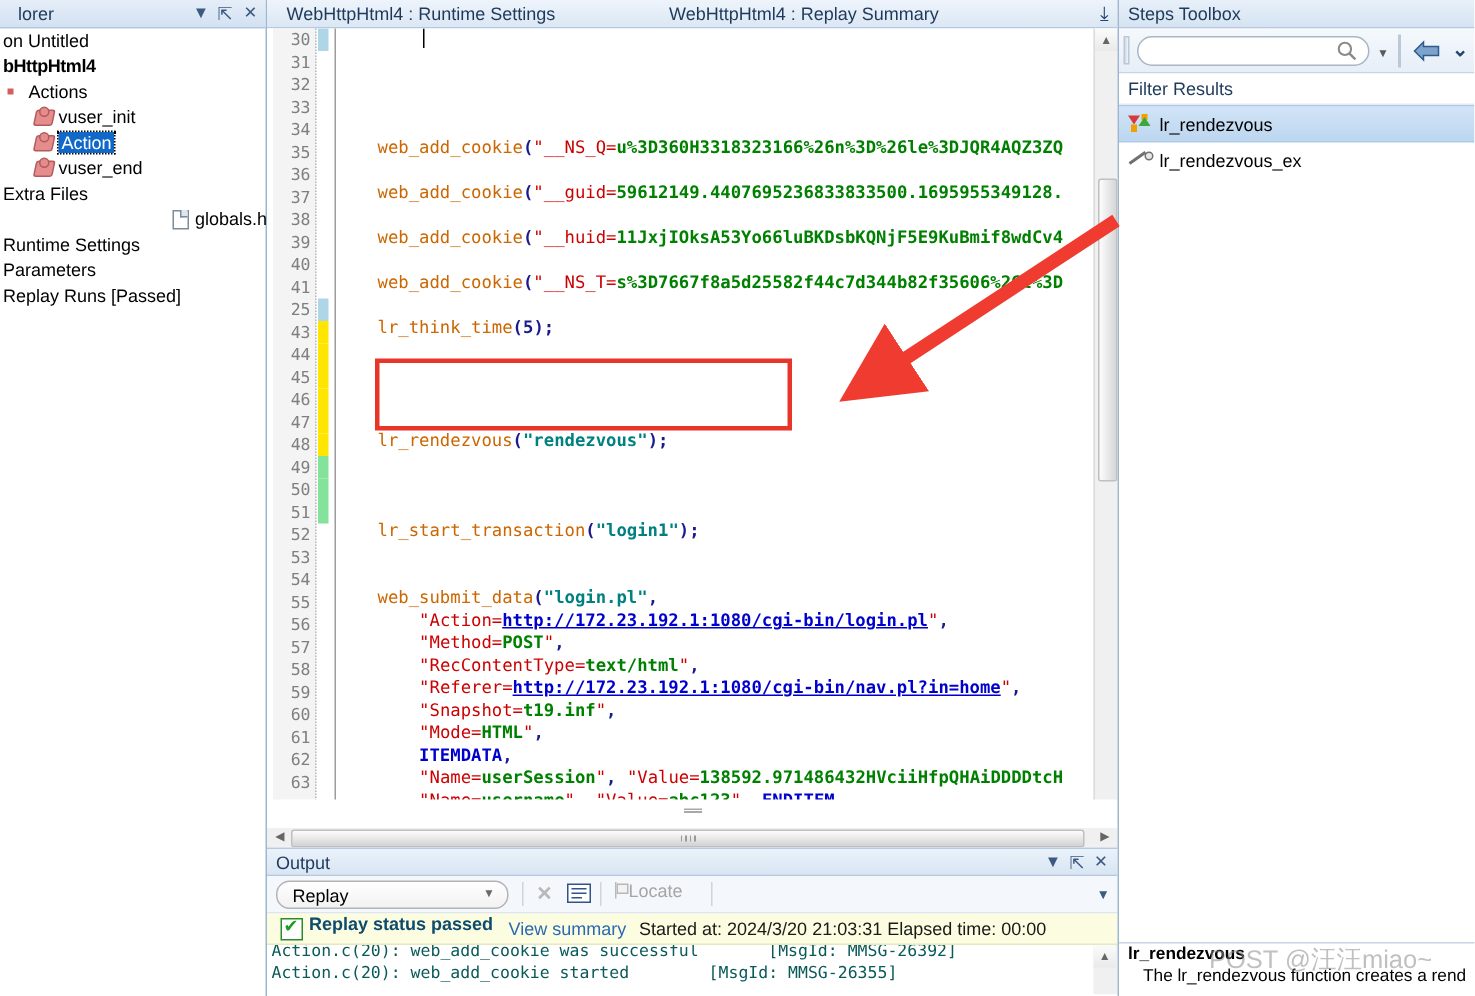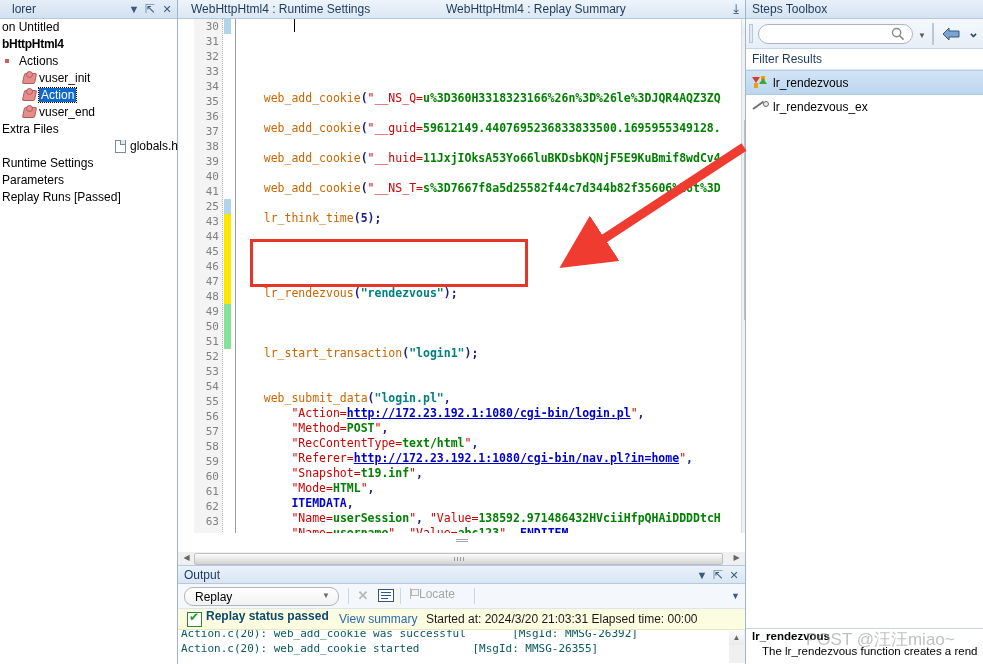--- a/index.html
+++ b/index.html
@@ -112,21 +112,21 @@
   }
   #tab0 { left: 13px; }
   #tab1 { left: 268px; }
   #tabstrip-chevron {
     position: absolute; right: 6px; top: 1px;
     font-size: 13px; color: #24476f; cursor: pointer; line-height: 16px;
   }
 
   
   #editor {
-    position: absolute; left: 12px; top: 19px; width: 567px; height: 533px;
+    position: absolute; left: 0; top: 19px; width: 567px; height: 533px;
     background: #fff;
     box-sizing: border-box;
   }
   #ed-leftpad { position:absolute; left:0; top:0; width:4px; height:533px; background:#fff;}
   #gutter {
     position: absolute; left: 4px; top: 0; width: 29px; height: 533px;
     background: #f4f4f4;
     border-right: 1px dotted #b8b8b8;
     box-sizing: border-box;
   }

